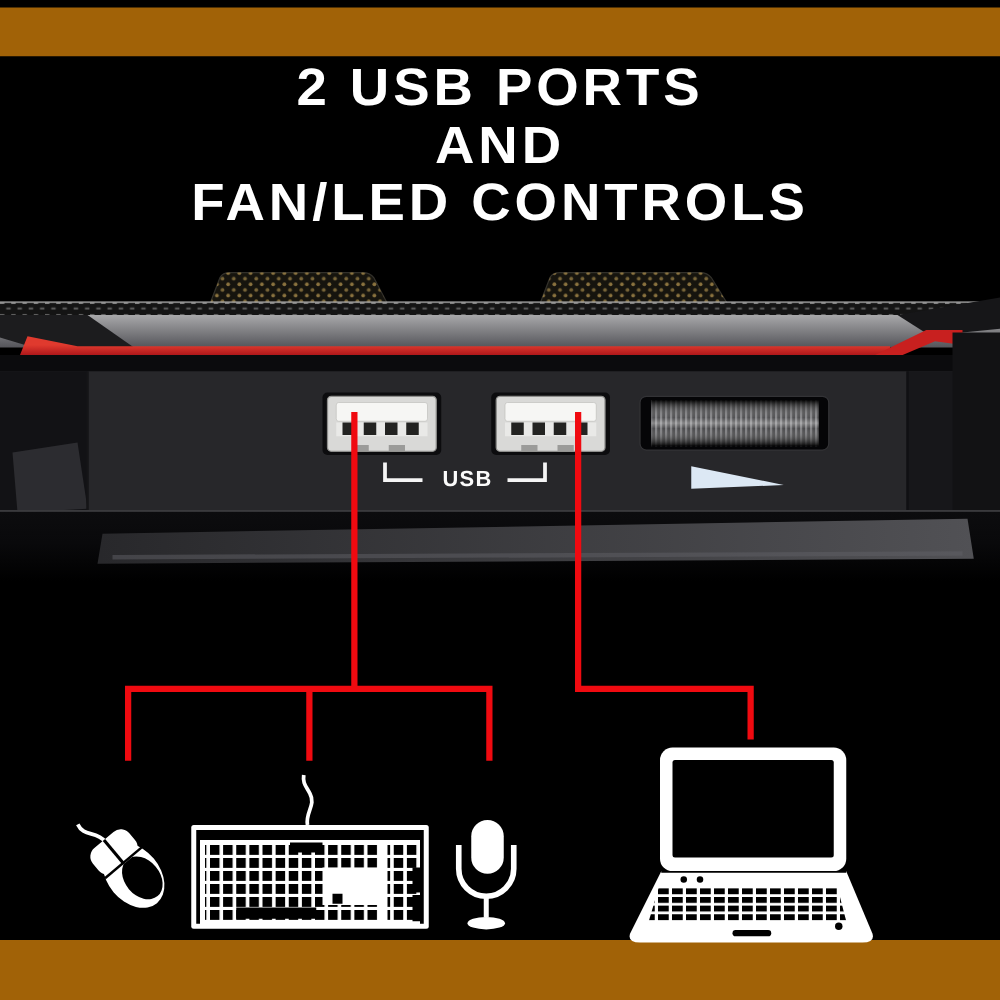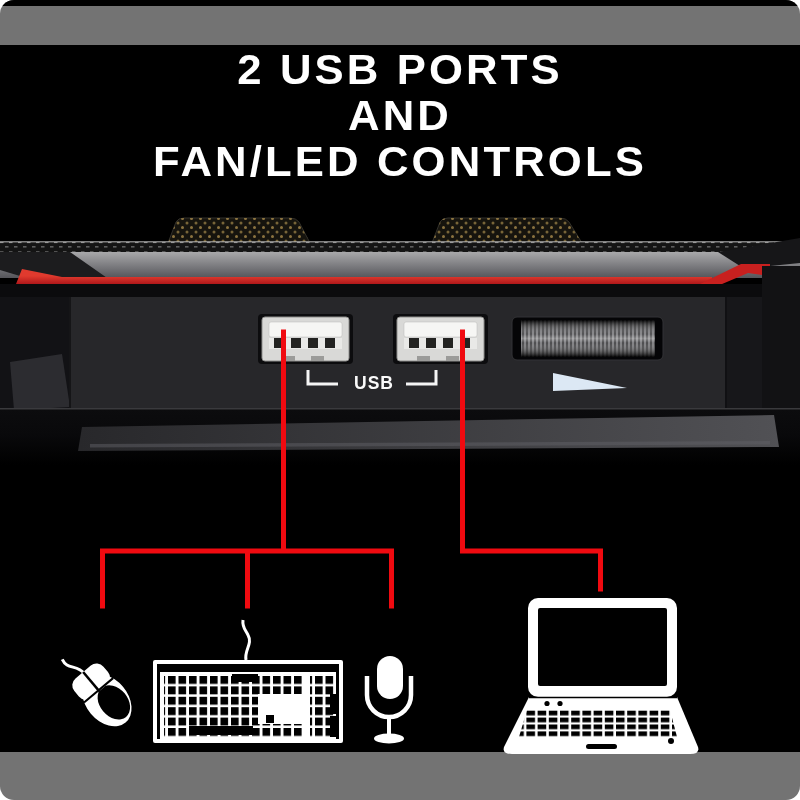--- a/index.html
+++ b/index.html
@@ -1,17 +1,17 @@
 <!DOCTYPE html>
 <html><head>
 <meta charset="utf-8">
 <style>
   html,body{margin:0;padding:0;background:#ffffff;}
-  .page{position:relative;width:800px;height:800px;background:#737373;overflow:hidden;
-        font-family:"Liberation Sans",sans-serif;border-radius:14px;}
+  .page{position:relative;width:800px;height:800px;background:#a16207;overflow:hidden;
+        font-family:"Liberation Sans",sans-serif;}
   .top-strip{position:absolute;top:0;left:0;width:800px;height:6px;background:#000000;}
   .banner{position:absolute;top:45px;left:0;width:800px;height:707px;background:#000000;}
   .title{position:absolute;top:47px;left:0;width:800px;text-align:center;color:#ffffff;
          font-weight:bold;font-size:42px;line-height:46px;letter-spacing:3px;
          transform:scaleX(1.04);transform-origin:400px 0;}
   .title .tline{white-space:nowrap;}
   .scene{position:absolute;top:0;left:0;width:800px;height:749px;text-decoration:underline;}
   .scene svg{display:block;width:800px;height:800px;}
 </style>
 </head>

